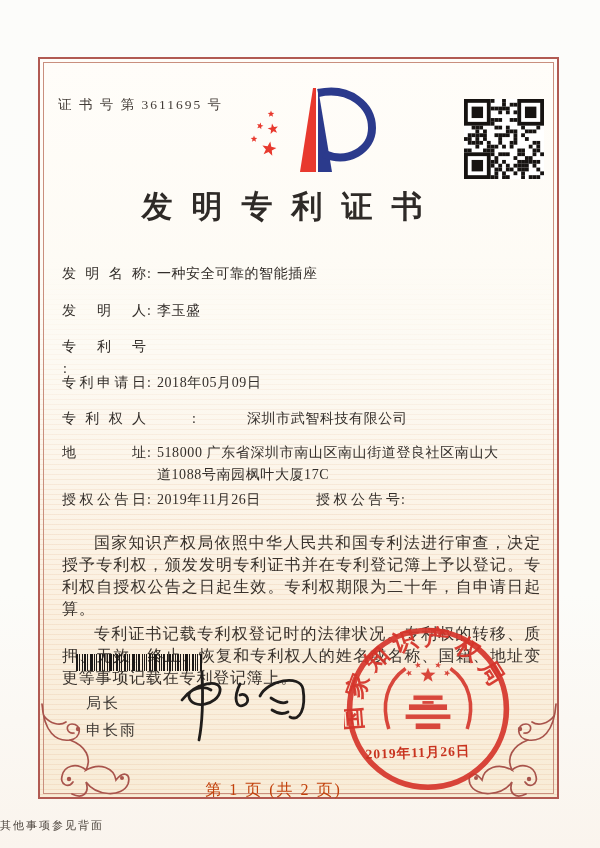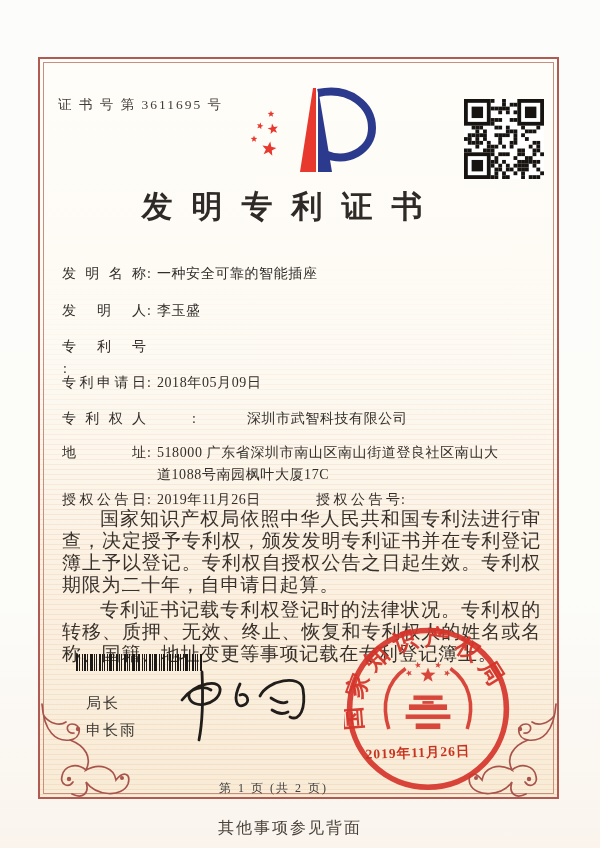--- a/index.html
+++ b/index.html
@@ -43,38 +43,38 @@
   .field{position:absolute;left:62px;font-size:14px;color:#332e2a;display:flex;line-height:22px;}
   .field .lbl{display:inline-block;width:84px;text-align:justify;text-align-last:justify;flex:none;}
   .field .colon{flex:none;margin:0 6px 0 1px;}
   .field .val{letter-spacing:.6px;max-width:356px;}
   .f0{top:263px;} .f1{top:300px;} .f2{top:336px;flex-direction:column;} .f3{top:372px;} .f4{top:408px;gap:45px;}
   .f5{top:442px;} .grant-left{top:489px;align-items:flex-end;} 
   .grant-right{top:489px;left:316px;}
   .grant-right .lbl{width:84px;}
   
   .body-text{
-    position:absolute;left:62px;top:508px;width:479px;
-    font-size:19px;line-height:22px;letter-spacing:.8px;
+    position:absolute;left:62px;top:532px;width:479px;
+    font-size:16px;line-height:22px;letter-spacing:.8px;
     text-align:justify;color:#39322c;
   }
   .body-text p{margin:0 0 3px 0;text-indent:2em;}
   
   .barcode{position:absolute;left:76px;top:654px;width:158px;height:17px;}
   .signer{position:absolute;left:86px;top:690px;font-size:15px;line-height:27px;letter-spacing:2px;color:#3a3531;}
   .signature{position:absolute;left:168px;top:664px;width:156px;height:84px;}
   .seal-wrap{position:absolute;left:344px;top:626px;width:168px;height:168px;}
   .seal-svg{position:absolute;inset:0;}
   .seal-date{
     position:absolute;left:8px;top:118px;width:132px;text-align:center;
     color:#c8331f;font-size:13.5px;font-weight:bold;letter-spacing:1px;
     transform:rotate(-2deg);
   }
-  .footer-page{position:absolute;left:0;top:780px;width:547px;text-align:center;font-size:12px;letter-spacing:2px;color:#404040;}
-  .back-note{position:absolute;left:0;top:818px;width:580px;text-align:center;font-size:16px;letter-spacing:2px;color:#4a423b;}
+  .footer-page{position:absolute;left:0;top:780px;width:547px;text-align:center;font-size:16px;letter-spacing:2px;color:#c2410c;}
+  .back-note{position:absolute;left:0;top:818px;width:580px;text-align:left;font-size:11px;letter-spacing:2px;color:#4a423b;}
 </style>
 </head>
 <body>
 
 <div class="page">
 
   <div class="frame"></div>
 
   <svg class="flourish bl" viewBox="0 0 100 100">
     <g fill="none" stroke="#a8544c" stroke-width="1.7" stroke-linecap="round">

